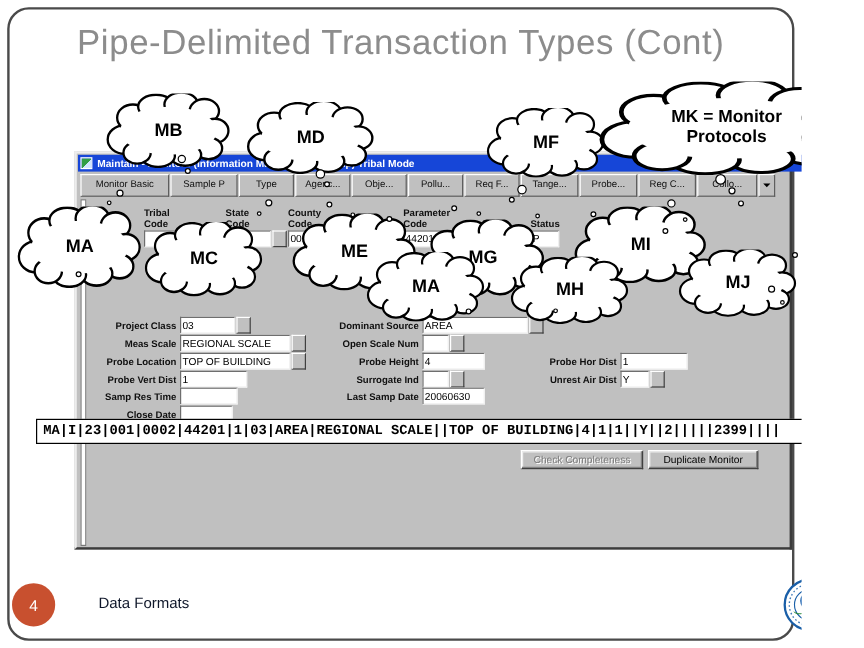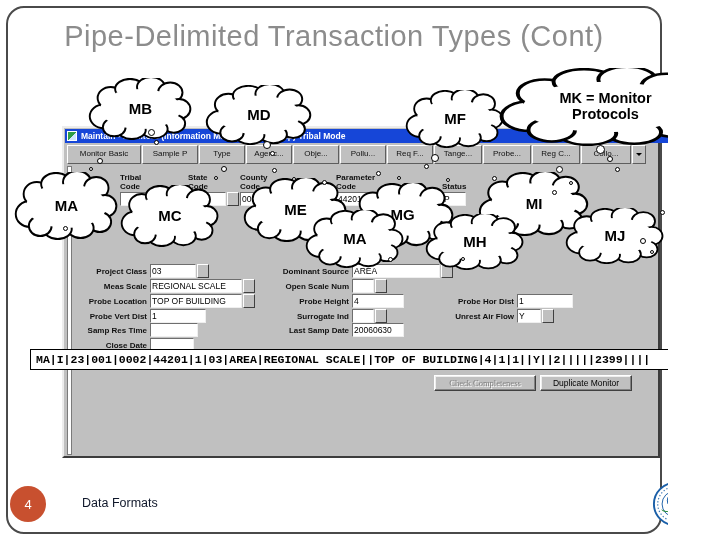--- a/index.html
+++ b/index.html
@@ -45,21 +45,21 @@
        padding:0 1px;overflow:hidden;white-space:nowrap;color:#000;}
   .dropbtn{width:12px;height:14px;background:#c0c0c0;border:1px solid;box-sizing:border-box;
        border-color:#fff #404040 #404040 #fff;margin-left:1px;flex:0 0 auto;}
   .hfield{position:absolute;display:flex;align-items:center;}
   .hlabel{font-size:8px;font-weight:bold;color:#101010;text-align:right;margin-right:3px;
        white-space:nowrap;overflow:hidden;flex:0 0 auto;}
 
   .btn95{position:absolute;height:16px;background:#c0c0c0;border:1px solid;box-sizing:border-box;
        border-color:#fff #404040 #404040 #fff;box-shadow:inset -1px -1px 0 #828282,inset 1px 1px 0 #eee;
        font-size:8.5px;text-align:center;line-height:14px;color:#000;}
-  .btn95.disabled{color:#7d7d7d;text-shadow:1px 1px 0 #fff;font-family:Liberation Serif, serif;}
+  .btn95.disabled{color:#7d7d7d;text-shadow:1px 1px 0 #fff;}
 
   .pipe-bar{position:absolute;left:30px;top:349px;width:678px;height:21px;background:#fff;
        border:1px solid #000;box-sizing:border-box;font-family:"Liberation Mono",monospace;
        font-weight:bold;font-size:11.5px;line-height:19px;padding-left:5px;white-space:nowrap;
        overflow:hidden;color:#000;}
 
   
   .cloud{position:absolute;}
   .cloud svg{position:absolute;left:0;top:0;width:100%;height:100%;}
   .cloud-label{position:absolute;left:0;top:0;right:0;bottom:0;display:flex;flex-direction:column;
@@ -222,21 +222,21 @@
     <div class="hfield" style="left:207px;top:195px">
       <div class="hlabel" style="width:78px">Last Samp Date</div>
       <div class="hinput" style="width:52px">20060630</div>
     </div>
 
     <div class="hfield" style="left:378px;top:166px">
       <div class="hlabel" style="width:72px">Probe Hor Dist</div>
       <div class="hinput" style="width:56px">1</div>
     </div>
     <div class="hfield" style="left:378px;top:181px">
-      <div class="hlabel" style="width:72px">Unrest Air Flow</div>
+      <div class="hlabel" style="width:72px">Unrest Air Dist</div>
       <div class="hinput" style="width:24px">Y</div>
       <div class="dropbtn"></div>
     </div>
 
     <div class="btn95 disabled" style="left:370px;top:247px;width:102px">Check Completeness</div>
     <div class="btn95" style="left:476px;top:247px;width:92px">Duplicate Monitor</div>
   </div>
 
   <div class="pipe-bar">MA|I|23|001|0002|44201|1|03|AREA|REGIONAL SCALE||TOP OF BUILDING|4|1|1||Y||2|||||2399||||</div>
 

